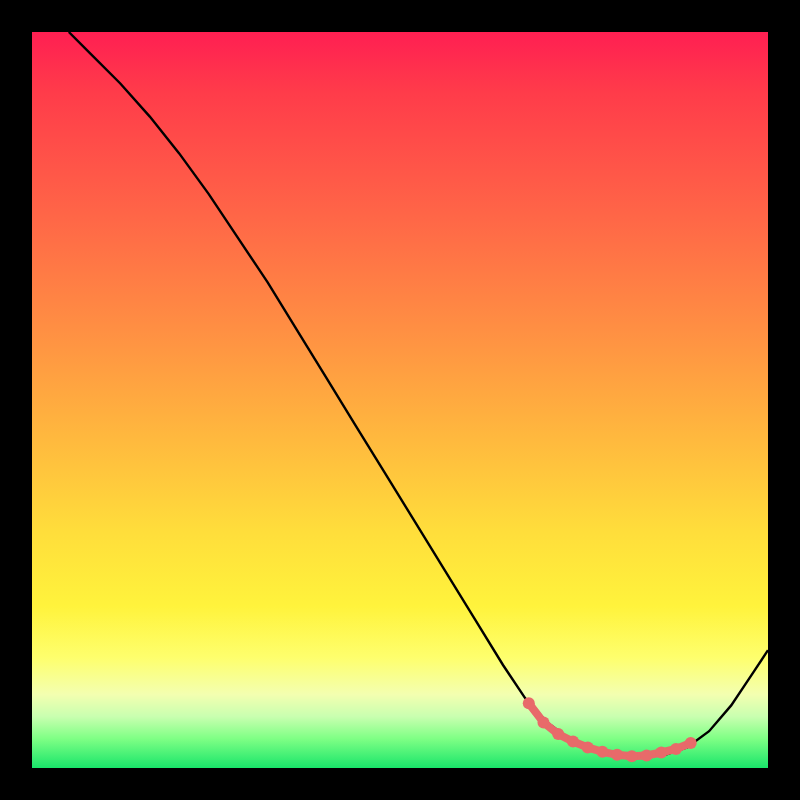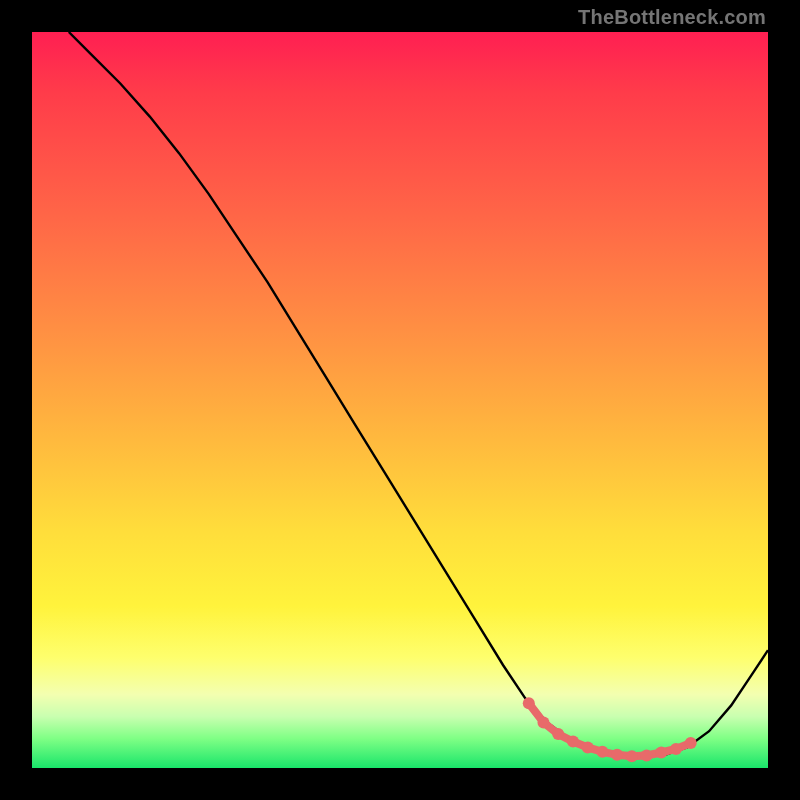--- a/index.html
+++ b/index.html
@@ -60,21 +60,20 @@
     font-weight: 600;
     letter-spacing: 0.2px;
     user-select: none;
   }
 </style>
 </head>
 <body>
 
 <div class="frame">
 
-  <div class="watermark">TheBottleneck.com</div>
 
   <div class="plot-area">
     <div class="gradient-bg"></div>
 
     <svg class="curve-svg" viewBox="0 0 736 736" preserveAspectRatio="none">
       <path id="curve-path" d="M36.8 0.0 L58.9 22.1 L88.3 51.5 L117.8 84.6 L147.2 121.4 L176.6 161.9 L206.1 206.1 L235.5 250.2 L265.0 298.1 L294.4 345.9 L323.8 393.8 L353.3 441.6 L382.7 489.4 L412.2 537.3 L441.6 585.1 L471.0 633.0 L493.1 666.1 L515.2 690.4 L537.3 706.6 L559.4 716.9 L585.1 722.8 L610.9 724.2 L633.0 722.8 L655.0 715.4 L677.1 699.2 L699.2 673.4 L721.3 640.3 L736.0 618.2" fill="none" stroke-width="2.4" stroke="#000000"></path>
     </svg>
 
     <svg class="marker-svg" viewBox="0 0 736 736" preserveAspectRatio="none">
       <path id="marker-stroke" d="M496.8 671.2 L511.5 690.4 L526.2 702.1 L541.0 709.5 L555.7 715.4 L570.4 719.8 L585.1 722.8 L599.8 724.2 L614.6 723.5 L629.3 720.5 L644.0 716.9 L658.7 711.0" fill="none" stroke-width="8" stroke-linecap="round" stroke="#e86a6a"></path>

